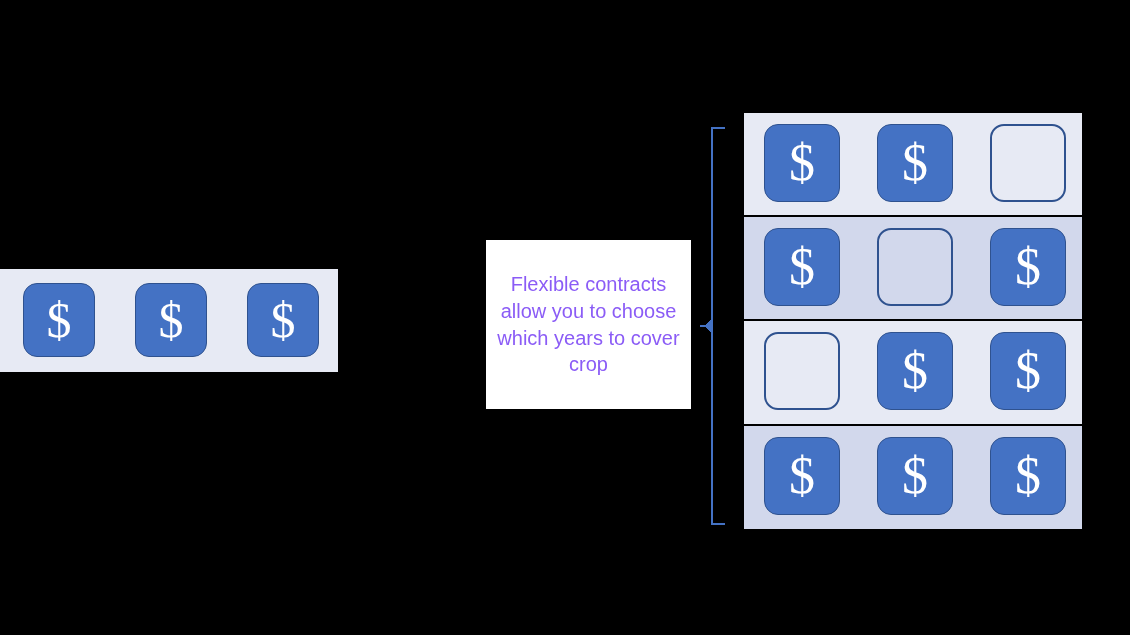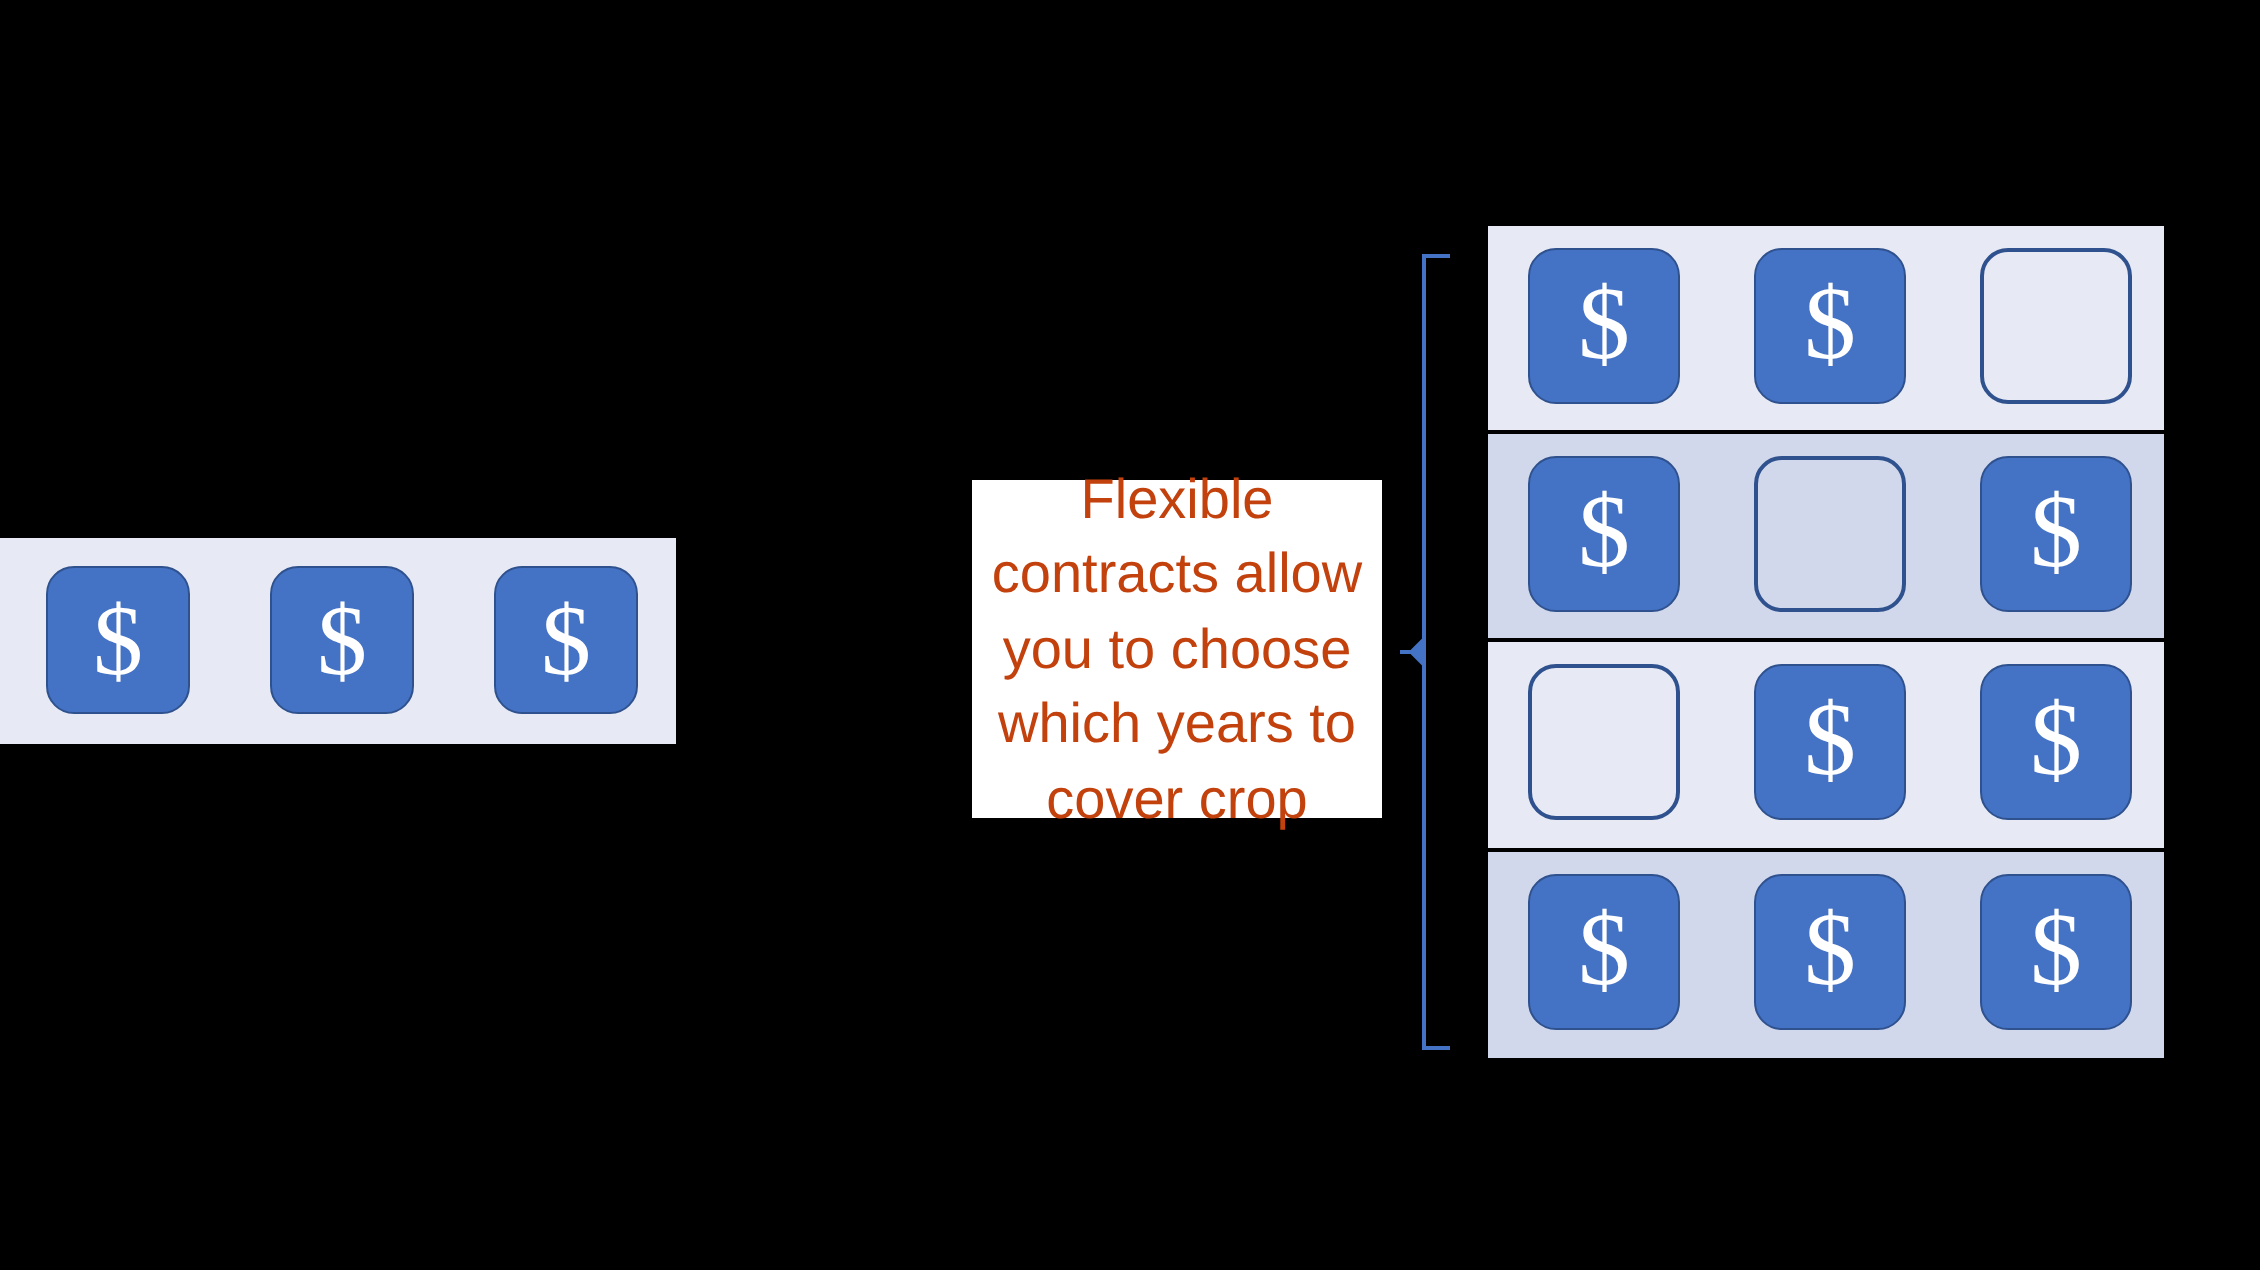--- a/index.html
+++ b/index.html
@@ -78,22 +78,22 @@
     width: 205px;
     height: 169px;
     background: #FFFFFF;
     box-sizing: border-box;
     display: flex;
     align-items: center;
     justify-content: center;
     padding: 2px 6px;
   }
   #callout .callout-text {
-    color: #c2410c;
-    font-size: 28px;
+    color: #8b5cf6;
+    font-size: 20px;
     line-height: 1.34;
     text-align: center;
     font-family: "Liberation Sans", sans-serif;
   }
 
   
   #bracket {
     position: absolute;
     left: 700px;
     top: 126px;

